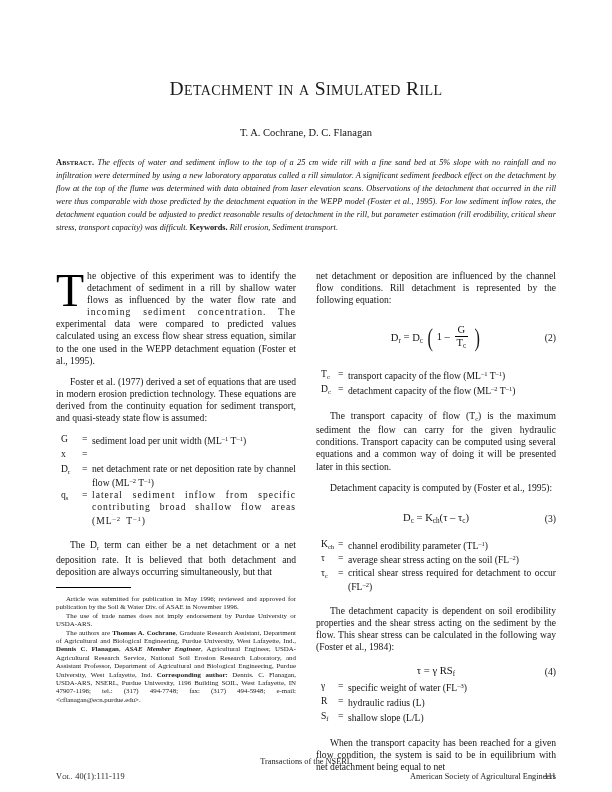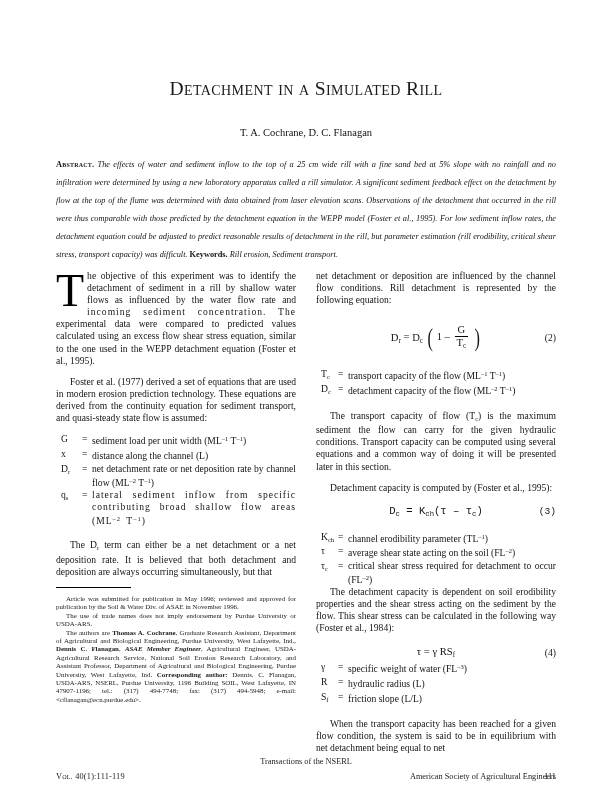--- a/index.html
+++ b/index.html
@@ -46,21 +46,21 @@
     color: #111;
   }
 
   
   .abstract {
     position: absolute;
     left: 56px;
     top: 141px;
     width: 500px;
     font-size: 8.3px;
-    line-height: 18px;
+    line-height: 13px;
     text-align: justify;
     font-style: italic;
     color: #141414;
   }
   .abstract .lead {
     font-variant: small-caps;
     font-style: normal;
     font-weight: bold;
     letter-spacing: 0.2px;
   }
@@ -261,21 +261,20 @@
 
     <div class="deflist">
       <div class="defrow">
         <span class="sym"><span>G</span><sub></sub></span>
         <span class="eqs">=</span>
         <span class="desc"><span>sediment load per unit width (ML</span><sup>–1</sup><span> T</span><sup>–1</sup><span>)</span></span>
       </div>
       <div class="defrow">
         <span class="sym"><span>x</span><sub></sub></span>
         <span class="eqs">=</span>
-        <span class="desc"><span>distance along the channel (L)</span><sup></sup><span></span><sup></sup><span></span></span>
       </div>
       <div class="defrow">
         <span class="sym"><span>D</span><sub>r</sub></span>
         <span class="eqs">=</span>
         <span class="desc"><span>net detachment rate or net deposition rate by channel flow (ML</span><sup>–2</sup><span> T</span><sup>–1</sup><span>)</span></span>
       </div>
       <div class="defrow">
         <span class="sym"><span>q</span><sub>s</sub></span>
         <span class="eqs">=</span>
         <span class="desc spaced"><span>lateral sediment inflow from specific contributing broad shallow flow areas (ML</span><sup>–2</sup><span> T</span><sup>–1</sup><span>)</span></span>
@@ -320,51 +319,51 @@
         <span class="desc"><span>detachment capacity of the flow (ML</span><sup>–2</sup><span> T</span><sup>–1</sup><span>)</span></span>
       </div>
     </div>
 
     <p class="body" style="margin-top:12px;">
       <span>The transport capacity of flow (T</span><sub>c</sub><span>) is the maximum sediment the flow can carry for the given hydraulic conditions. Transport capacity can be computed using several equations and a common way of doing it will be presented later in this section.</span>
     </p>
 
     <p class="body">Detachment capacity is computed by (Foster et al., 1995):</p>
 
-    <div class="eq" style="margin-top:11px;margin-bottom:11px;font-family:Liberation Mono, monospace;">
+    <div class="eq" style="margin-top:18px;margin-bottom:11px;">
       <span class="eqbody">
         <span><span>D</span><sub>c</sub></span>
         <span>=</span>
         <span><span>K</span><sub>ch</sub></span><span>(</span><span>τ</span>
         <span>–</span>
         <span><span>τ</span><sub>c</sub></span><span>)</span>
       </span>
       <span class="num">(3)</span>
     </div>
 
 
     <div class="deflist tight" style="margin-top:0;">
       <div class="defrow">
         <span class="sym"><span>K</span><sub>ch</sub></span>
         <span class="eqs">=</span>
         <span class="desc"><span>channel erodibility parameter (TL</span><sup>–1</sup><span></span><sup></sup><span>)</span></span>
       </div>
       <div class="defrow">
         <span class="sym"><span>τ</span><sub></sub></span>
         <span class="eqs">=</span>
-        <span class="desc"><span>average shear state acting on the soil (FL</span><sup>–2</sup><span></span><sup></sup><span>)</span></span>
+        <span class="desc"><span>average shear stress acting on the soil (FL</span><sup>–2</sup><span></span><sup></sup><span>)</span></span>
       </div>
       <div class="defrow">
         <span class="sym"><span>τ</span><sub>c</sub></span>
         <span class="eqs">=</span>
         <span class="desc"><span>critical shear stress required for detachment to occur (FL</span><sup>–2</sup><span></span><sup></sup><span>)</span></span>
       </div>
     </div>
 
-    <p class="body" style="">The detachment capacity is dependent on soil erodibility properties and the shear stress acting on the sediment by the flow. This shear stress can be calculated in the following way (Foster et al., 1984):</p>
+    <p class="body" style="margin-top:12px;">The detachment capacity is dependent on soil erodibility properties and the shear stress acting on the sediment by the flow. This shear stress can be calculated in the following way (Foster et al., 1984):</p>
 
     <div class="eq" style="margin-top:11px;margin-bottom:1px;">
       <span class="eqbody">
         <span>τ</span>
         <span>=</span>
         <span>γ</span>
         <span><span>RS</span><sub>f</sub></span>
       </span>
       <span class="num">(4)</span>
     </div>
@@ -376,21 +375,21 @@
         <span class="desc"><span>specific weight of water (FL</span><sup>–3</sup><span></span><sup></sup><span>)</span></span>
       </div>
       <div class="defrow">
         <span class="sym"><span>R</span><sub></sub></span>
         <span class="eqs">=</span>
         <span class="desc"><span>hydraulic radius (L)</span><sup></sup><span></span><sup></sup><span></span></span>
       </div>
       <div class="defrow">
         <span class="sym"><span>S</span><sub>f</sub></span>
         <span class="eqs">=</span>
-        <span class="desc"><span>friction slope (L/L)</span><sup></sup><span></span><sup></sup><span></span></span>
+        <span class="desc"><span>shallow slope (L/L)</span><sup></sup><span></span><sup></sup><span></span></span>
       </div>
     </div>
 
     <p class="body" style="margin-top:12px;">When the transport capacity has been reached for a given flow condition, the system is said to be in equilibrium with net detachment being equal to net</p>
   </div>
 
   <div class="fnrule"></div>
   <div class="footnote">
     <p>Article was submitted for publication in May 1996; reviewed and approved for publication by the Soil &amp; Water Div. of ASAE in November 1996.</p>
     <p>The use of trade names does not imply endorsement by Purdue University or USDA-ARS.</p>

